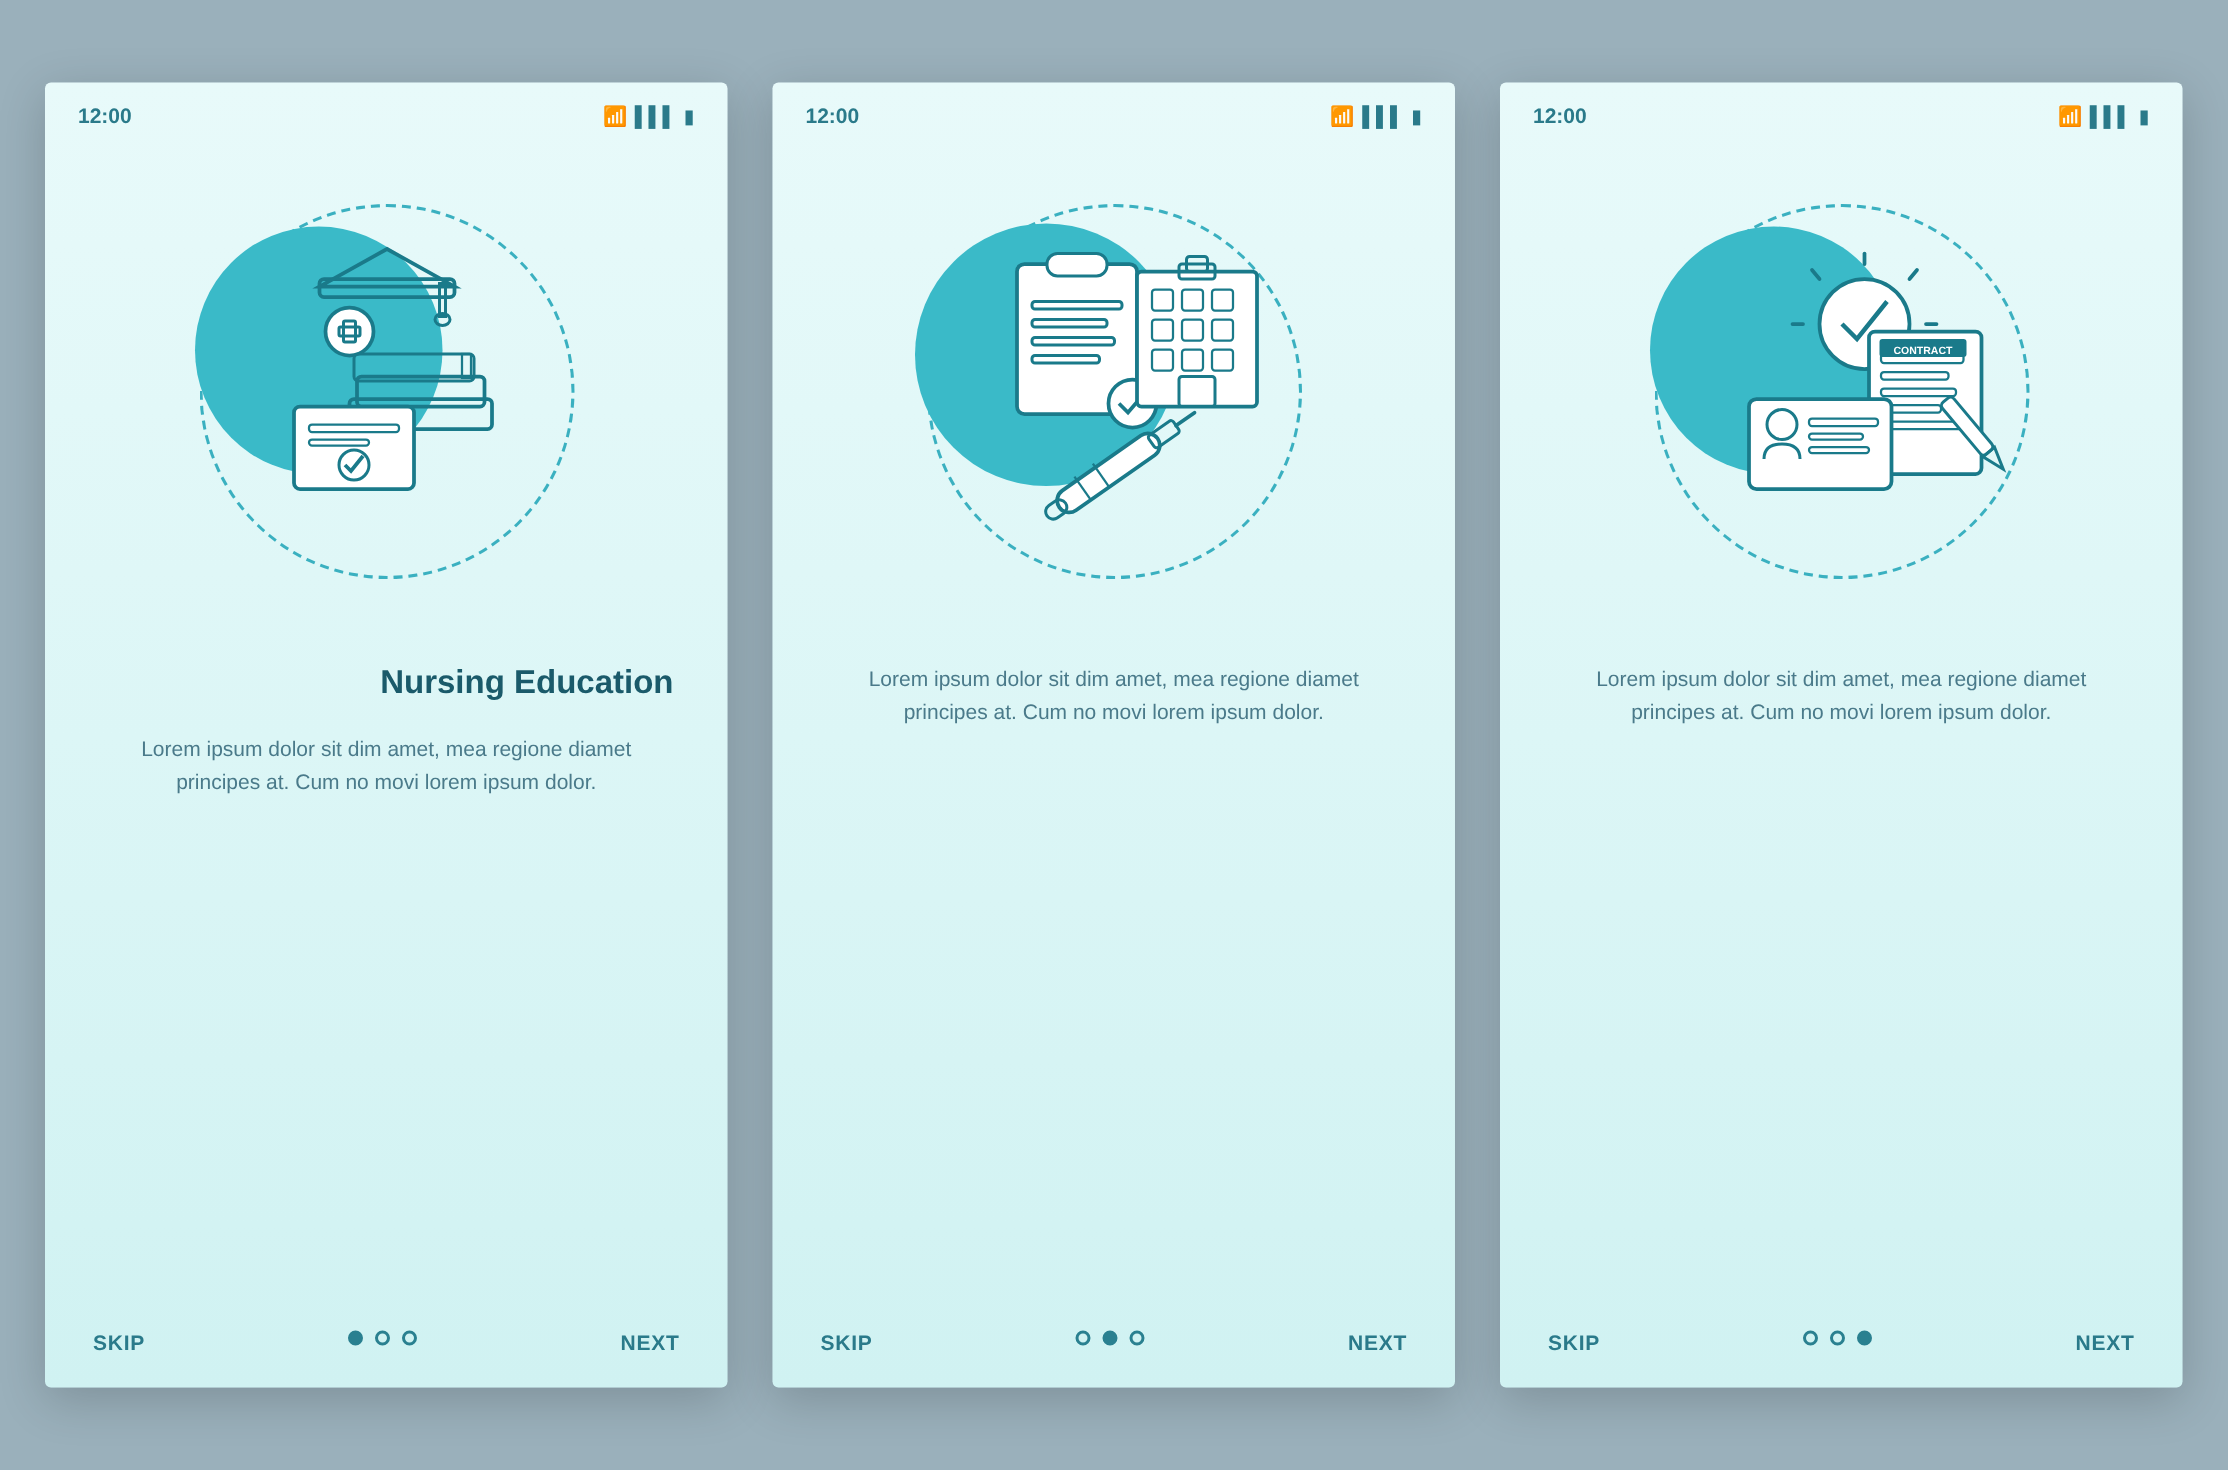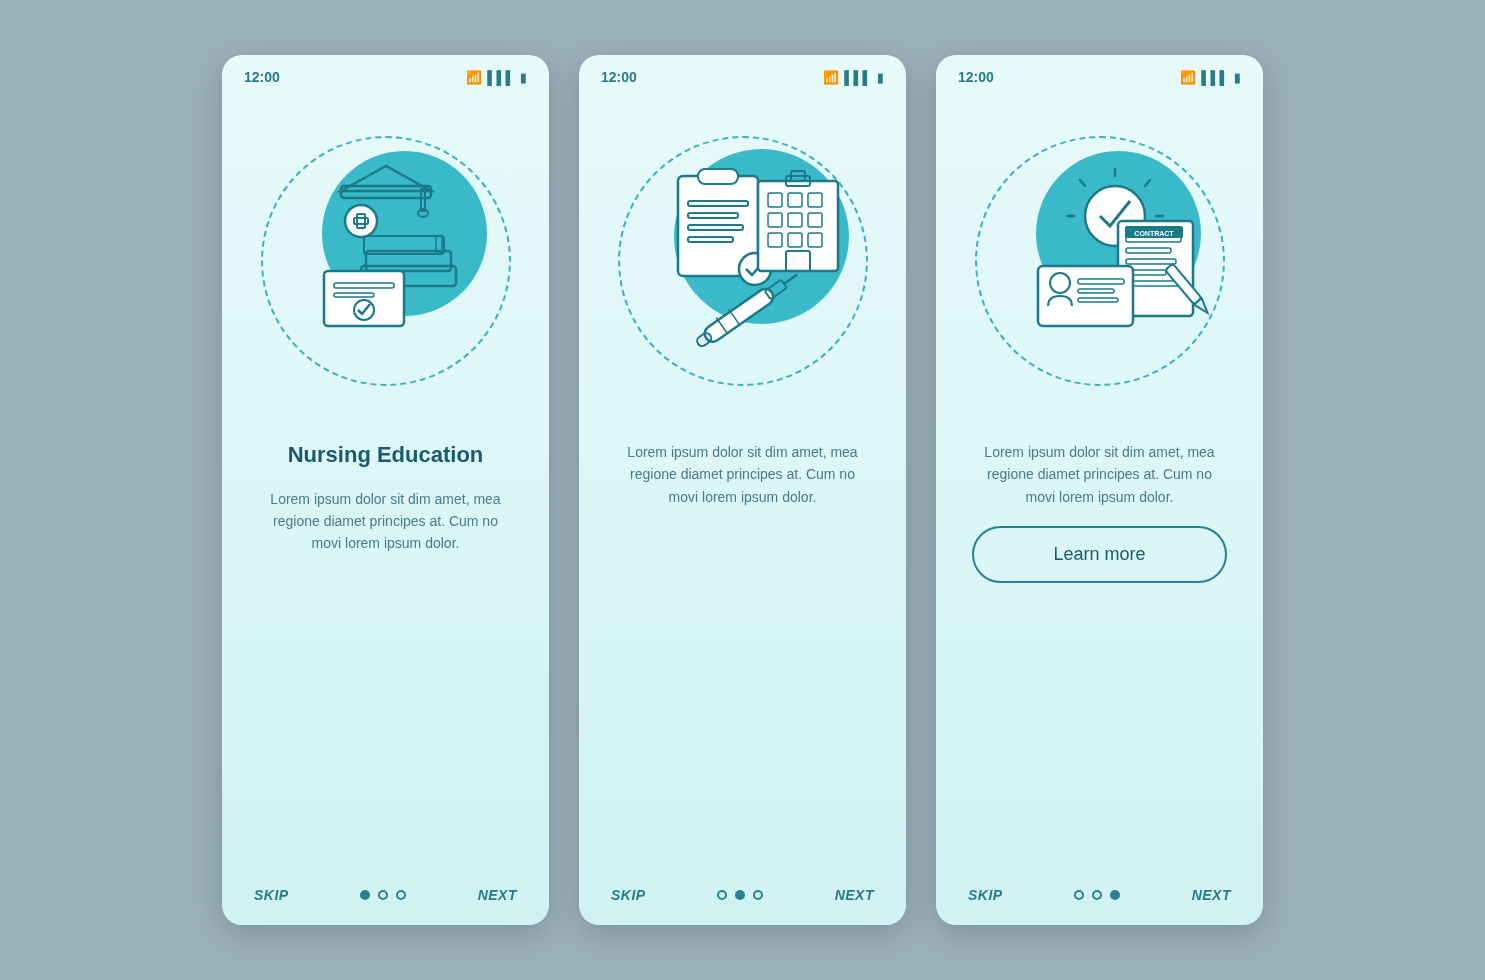--- a/index.html
+++ b/index.html
@@ -15,24 +15,24 @@
     }
 
     .screens-container {
       display: flex;
       gap: 30px;
       align-items: center;
       justify-content: center;
     }
 
     .phone-screen {
-      width: 327px;
+      width: 455px;
       height: 870px;
       background: linear-gradient(180deg, #e8fafa 0%, #d0f2f2 100%);
-      border-radius: 20px;
+      border-radius: 4px;
       box-shadow: 0 8px 32px rgba(0,0,0,0.18);
       display: flex;
       flex-direction: column;
       overflow: hidden;
       padding: 0;
     }
 
     
     .status-bar {
       display: flex;
@@ -84,21 +84,21 @@
       flex: 1;
       padding: 10px 36px 10px 36px;
       display: flex;
       flex-direction: column;
     }
 
     .screen-title {
       font-size: 22px;
       font-weight: 600;
       color: #1a5a6a;
-      text-align: center;
+      text-align: right;
       margin-bottom: 18px;
       line-height: 1.3;
     }
 
     .screen-desc {
       font-size: 14px;
       color: #4a7a8a;
       text-align: center;
       line-height: 1.6;
       margin-bottom: 18px;
@@ -115,24 +115,23 @@
       font-size: 18px;
       font-weight: 500;
       text-align: center;
       cursor: pointer;
       margin-bottom: 10px;
     }
 
     
     .bottom-nav {
       display: flex;
-      align-items: center;
+      align-items: flex-start;
       justify-content: space-between;
       padding: 10px 32px 22px 32px;
-      font-style: italic;
     }
 
     .nav-skip, .nav-next {
       font-size: 14px;
       font-weight: 700;
       color: #2a7a8a;
       letter-spacing: 0.5px;
       cursor: pointer;
     }
 
@@ -338,21 +337,20 @@
         <path d="M88,185 Q88,175 100,175 Q112,175 112,185" fill="none" stroke="#1a7a8a" stroke-width="2"></path>
 
         <rect x="118" y="158" width="46" height="5" rx="2" fill="none" stroke="#1a7a8a" stroke-width="1.5"></rect>
         <rect x="118" y="168" width="36" height="4" rx="2" fill="none" stroke="#1a7a8a" stroke-width="1.5"></rect>
         <rect x="118" y="177" width="40" height="4" rx="2" fill="none" stroke="#1a7a8a" stroke-width="1.5"></rect>
       </svg>
     </div>
 
     <div class="content-area">
       <div class="screen-desc">Lorem ipsum dolor sit dim amet, mea regione diamet principes at. Cum no movi lorem ipsum dolor.</div>
-      <button class="learn-more-btn">Learn more</button>
       <div class="content-spacer"></div>
     </div>
 
     <div class="bottom-nav">
       <span class="nav-skip">SKIP</span>
       <div class="dots-container">
         <div class="dot"></div>
         <div class="dot"></div>
         <div class="dot active"></div>
       </div>

